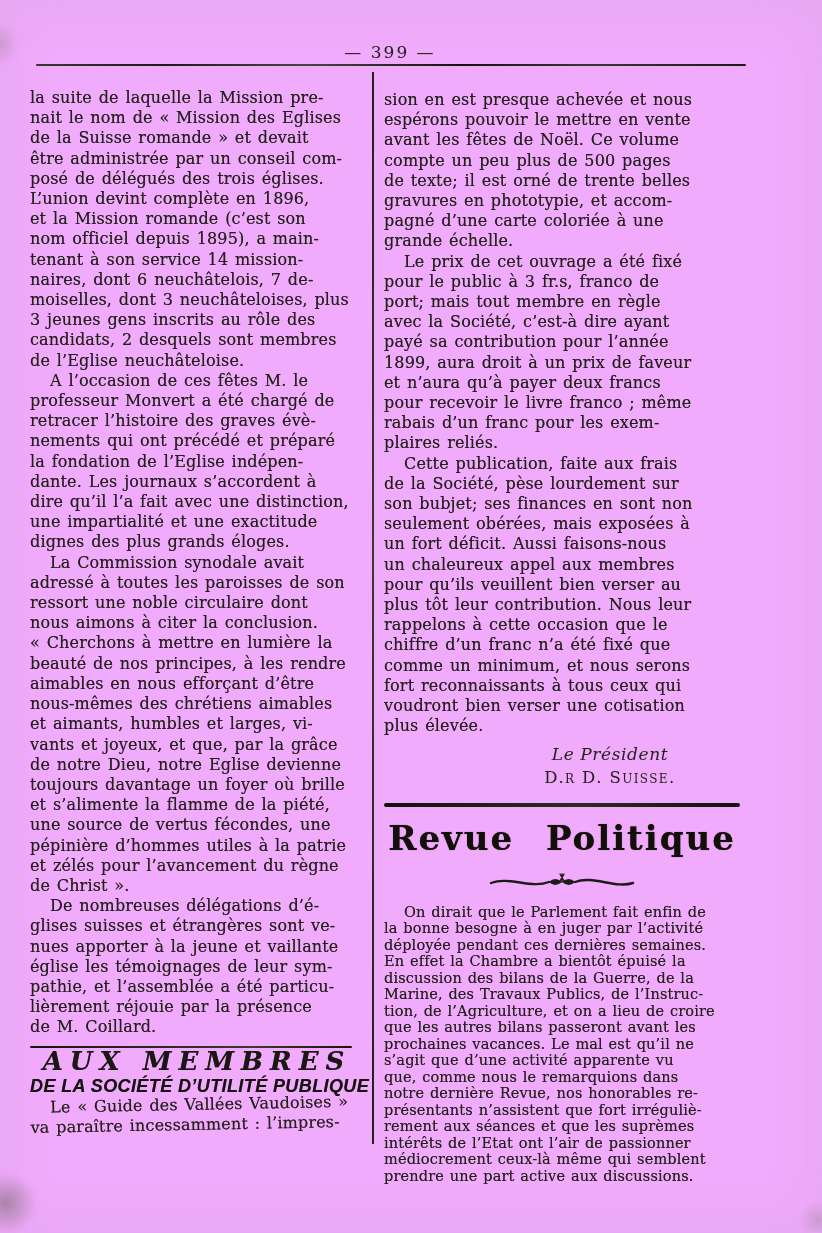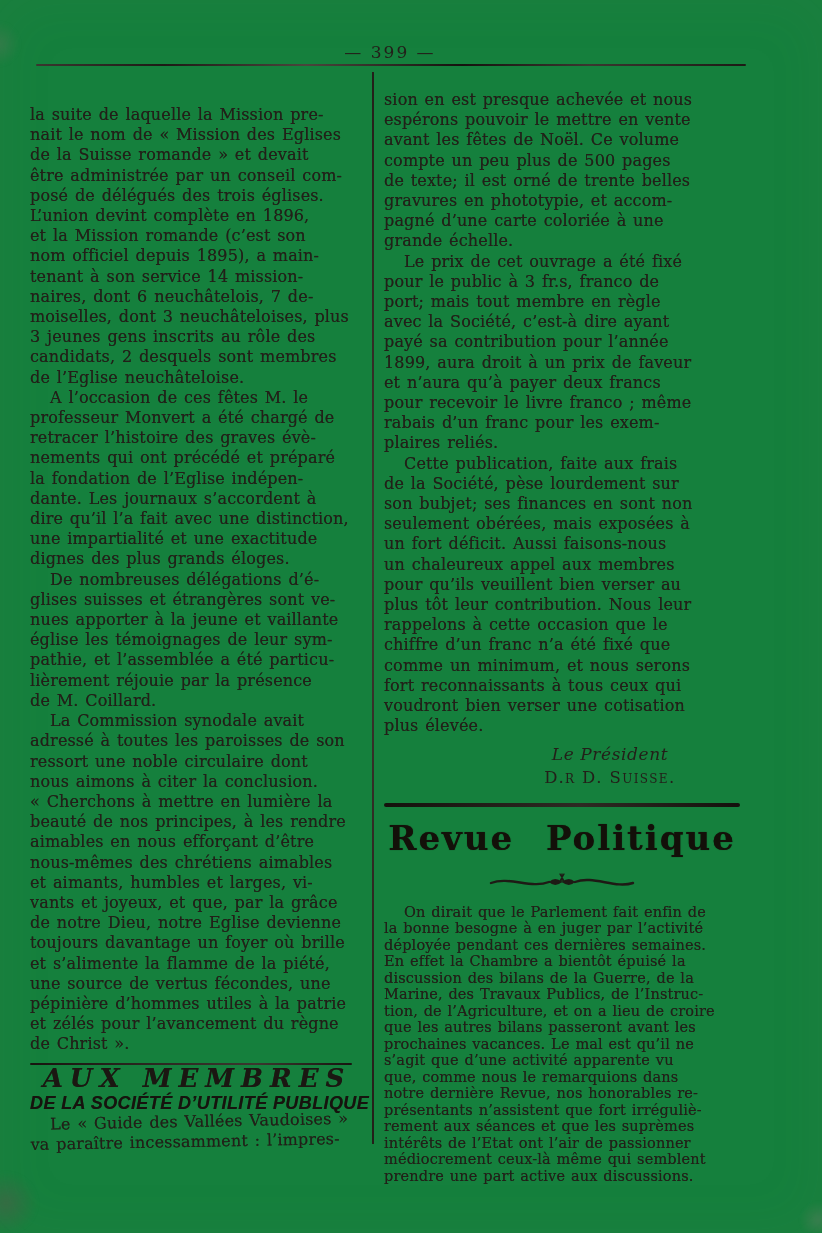--- a/index.html
+++ b/index.html
@@ -1,41 +1,41 @@
 <!DOCTYPE html>
 <html lang="fr"><head>
 <meta charset="utf-8">
 <style>
   html,body{margin:0;padding:0;background:#e8e6e1;}
   .page{
     position:relative;
     width:822px;height:1233px;
     margin:0 auto;
-    background:#15803d;
+    background:#f0abfc;
     overflow:hidden;
     color:#231f19;
     box-shadow:inset 0 0 60px rgba(120,110,95,.08);
     font-family:"DejaVu Serif", serif;
   }
   .header{
     position:absolute;top:42px;left:0;width:780px;
     text-align:center;
     font-size:17px;letter-spacing:2px;color:#23201a;
   }
   .top-rule{
     position:absolute;top:64px;left:36px;width:710px;height:2px;
     background:linear-gradient(90deg,#3a362f 0%,#1d1a15 18%,#4a453c 38%,#15120e 60%,#3a362f 78%,#1d1a15 100%);
     border-radius:2px;
   }
   .col-divider{
     position:absolute;top:72px;left:372px;width:2px;height:1072px;
     background:linear-gradient(180deg,#231f19 0%,#3c372f 45%,#231f19 100%);
   }
   .col{position:absolute;}
-  .col.left{top:105px;left:30px;width:334px;}
+  .col.left{top:88px;left:30px;width:334px;}
   .col.right{top:90px;left:384px;width:356px;}
   p.body{
     margin:0;
     font-size:16px;line-height:20.2px;
     white-space:pre-line;
     letter-spacing:.15px;word-spacing:1.5px;
     text-shadow:0 0 .5px rgba(25,20,12,.6);
   }
   p.body.indent{text-indent:20px;}
   p.body.small{font-size:14.5px;line-height:16.5px;word-spacing:1px;}
@@ -112,44 +112,44 @@
 de l’Eglise neuchâteloise.</p>
     <p class="body indent">A l’occasion de ces fêtes M. le
 professeur Monvert a été chargé de
 retracer l’histoire des graves évè-
 nements qui ont précédé et préparé
 la fondation de l’Eglise indépen-
 dante. Les journaux s’accordent à
 dire qu’il l’a fait avec une distinction,
 une impartialité et une exactitude
 dignes des plus grands éloges.</p>
-    <p class="body indent">De nombreuses délégations d’é-
-glises suisses et étrangères sont ve-
-nues apporter à la jeune et vaillante
-église les témoignages de leur sym-
-pathie, et l’assemblée a été particu-
-lièrement réjouie par la présence
-de M. Coillard.</p>
     <p class="body indent">La Commission synodale avait
 adressé à toutes les paroisses de son
 ressort une noble circulaire dont
 nous aimons à citer la conclusion.
 « Cherchons à mettre en lumière la
 beauté de nos principes, à les rendre
 aimables en nous efforçant d’être
 nous-mêmes des chrétiens aimables
 et aimants, humbles et larges, vi-
 vants et joyeux, et que, par la grâce
 de notre Dieu, notre Eglise devienne
 toujours davantage un foyer où brille
 et s’alimente la flamme de la piété,
 une source de vertus fécondes, une
 pépinière d’hommes utiles à la patrie
 et zélés pour l’avancement du règne
 de Christ ».</p>
+    <p class="body indent">De nombreuses délégations d’é-
+glises suisses et étrangères sont ve-
+nues apporter à la jeune et vaillante
+église les témoignages de leur sym-
+pathie, et l’assemblée a été particu-
+lièrement réjouie par la présence
+de M. Coillard.</p>
 
     <div class="section-rule"></div>
     <h2 class="aux-title">AUX MEMBRES</h2>
     <h3 class="aux-subtitle">DE LA SOCIÉTÉ D’UTILITÉ PUBLIQUE</h3>
     <p class="body indent guide-para">Le « Guide des Vallées Vaudoises »
 va paraître incessamment : l’impres-</p>
   </div>
 
   <div class="col right">
     <p class="body">sion en est presque achevée et nous

